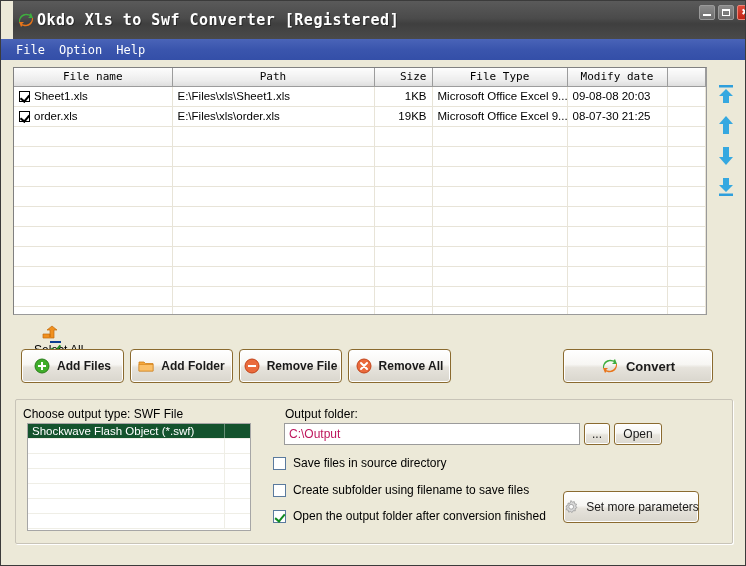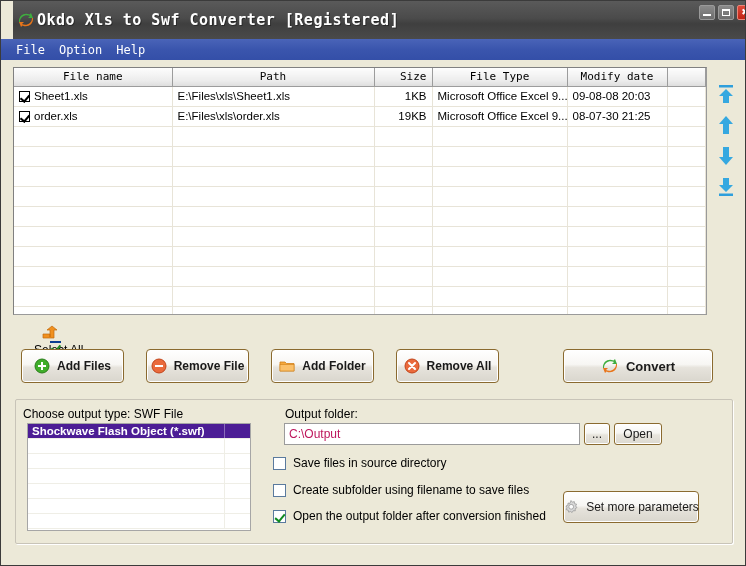--- a/index.html
+++ b/index.html
@@ -209,21 +209,21 @@
     flex-direction: column;
   }
   .up-folder-icon { width: 20px; height: 16px; margin-right: 14px; cursor: pointer; }
   .selectall-label { font-size: 12px; margin-left: 2px; }
 
   
   .btnrow {
     position: absolute;
     left: 20px; top: 348px;
     display: flex;
-    gap: 22px;
+    gap: 6px;
   }
   .xbtn {
     height: 34px;
     background: linear-gradient(180deg, #ffffff 0%, #f7f6f3 45%, #e6e3dc 55%, #d9d6cd 100%);
     border: 1px solid #8a6a2f;
     border-radius: 4px;
     box-shadow: inset 0 0 0 1px #ffffff;
     display: flex;
     align-items: center;
     justify-content: center;
@@ -283,23 +283,22 @@
     overflow: hidden;
     cursor: pointer;
   }
   .typelist .tl-row .divider {
     position: absolute;
     left: 196px; top: 0; bottom: 0;
     width: 1px;
     background: #efeee6;
   }
   .typelist .tl-row.sel {
-    background: #4c1d95;
+    background: #14532d;
     color: #ffffff;
-    font-weight: bold;
   }
   .typelist .tl-row.sel .divider { background: #ffffff; opacity: 0.35; }
 
   .out-label { position: absolute; left: 284px; top: 406px; font-size: 12px; }
   .out-input {
     position: absolute;
     left: 283px; top: 422px;
     width: 296px; height: 22px;
     border: 1px solid #9b9b9b;
     background: #ffffff;
@@ -563,31 +562,31 @@
     <div class="xbtn wide">
       <svg class="icon16" viewBox="0 0 16 16">
         <circle cx="8" cy="8" r="7" fill="#3fae2a" stroke="#2b7d1c" stroke-width="1"></circle>
         <rect x="7" y="4" width="2" height="8" fill="#fff"></rect>
         <rect x="4" y="7" width="8" height="2" fill="#fff"></rect>
       </svg>
       <span>Add Files</span>
     </div>
     <div class="xbtn wide">
       <svg class="icon16" viewBox="0 0 16 16">
+        <path d="M1 4 L6 4 L7.5 5.5 L15 5.5 L15 13 L1 13 Z" fill="#f6a83c" stroke="#d1801a" stroke-width="0.8"></path>
+        <rect x="1" y="6.5" width="14" height="6.5" fill="#fbc069" stroke="#d1801a" stroke-width="0.6"></rect>
+      </svg>
+      <span>Add Folder</span>
+    </div>
+    <div class="xbtn wide">
+      <svg class="icon16" viewBox="0 0 16 16">
         <circle cx="8" cy="8" r="7" fill="#ea6a3c" stroke="#c2441a" stroke-width="1"></circle>
         <rect x="4" y="7" width="8" height="2" fill="#fff"></rect>
       </svg>
       <span>Remove File</span>
-    </div>
-    <div class="xbtn wide">
-      <svg class="icon16" viewBox="0 0 16 16">
-        <path d="M1 4 L6 4 L7.5 5.5 L15 5.5 L15 13 L1 13 Z" fill="#f6a83c" stroke="#d1801a" stroke-width="0.8"></path>
-        <rect x="1" y="6.5" width="14" height="6.5" fill="#fbc069" stroke="#d1801a" stroke-width="0.6"></rect>
-      </svg>
-      <span>Add Folder</span>
     </div>
     <div class="xbtn wide">
       <svg class="icon16" viewBox="0 0 16 16">
         <circle cx="8" cy="8" r="7" fill="#ea6a3c" stroke="#c2441a" stroke-width="1"></circle>
         <path d="M5 5 L11 11 M11 5 L5 11" stroke="#fff" stroke-width="2" stroke-linecap="round"></path>
       </svg>
       <span>Remove All</span>
     </div>
   </div>
 

